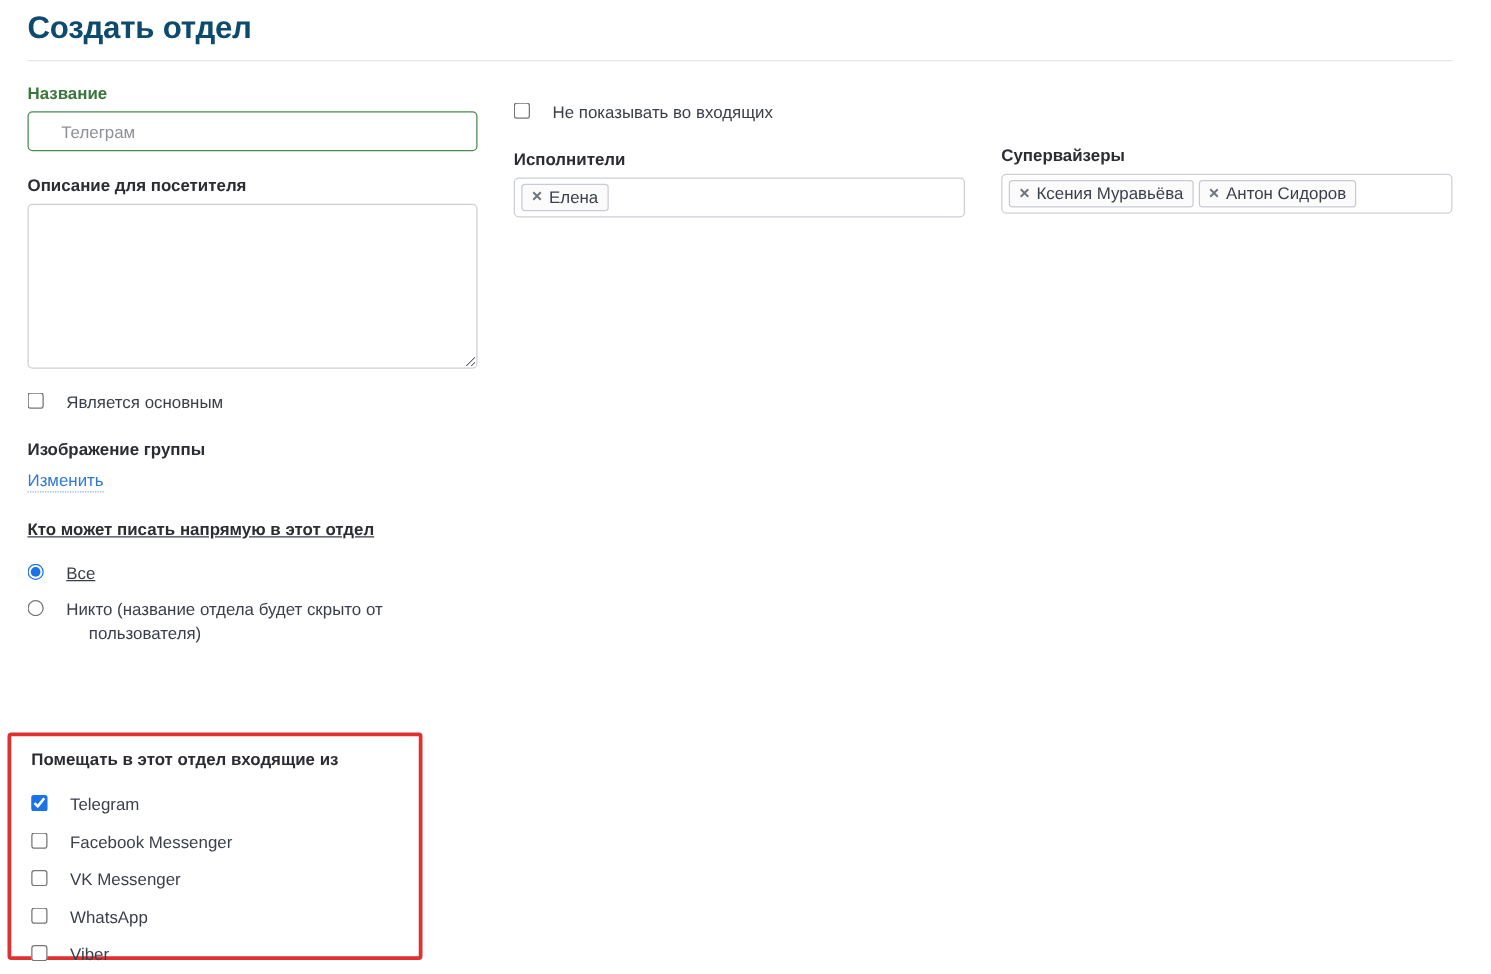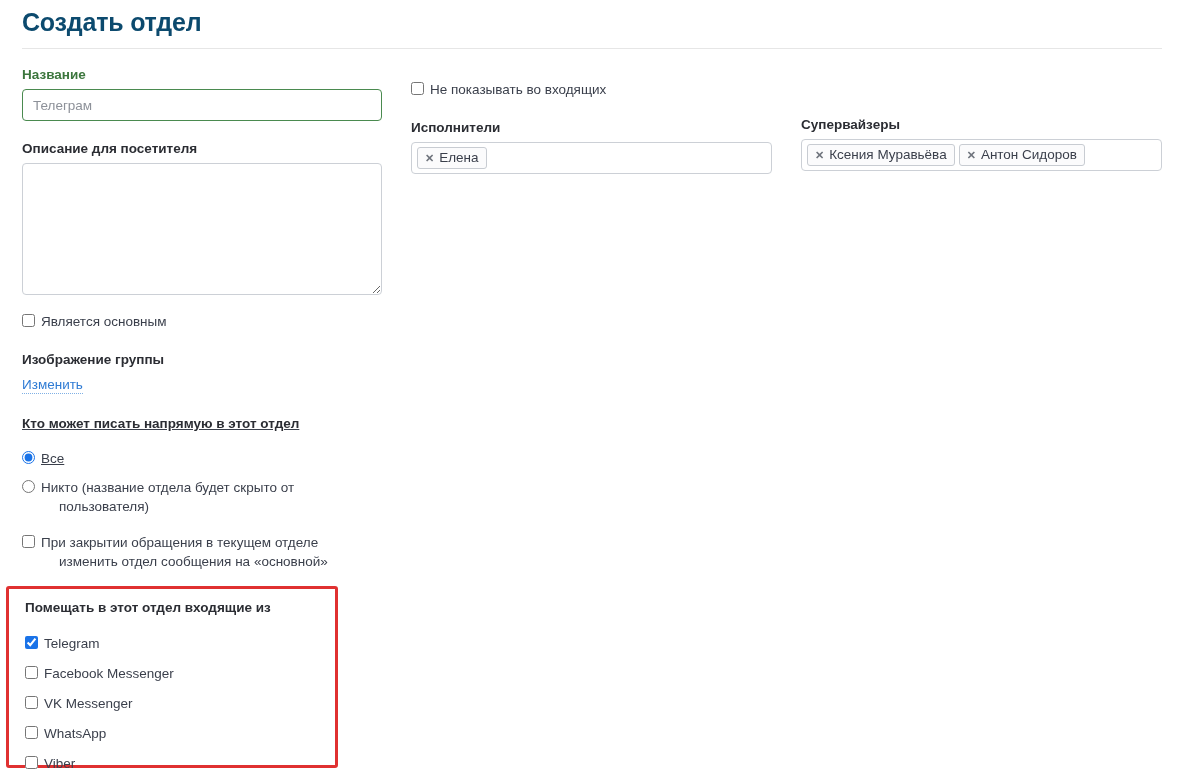--- a/index.html
+++ b/index.html
@@ -50,21 +50,21 @@
     line-height: 18px;
     margin: 0 0 5px 0;
   }
   .field-label.green { color: #3c763d; }
 
   
   .text-input {
     display: block;
     width: 360px;
     height: 32px;
-    padding: 4px 10px;
+    padding: 4px 26px;
     font-family: "Liberation Sans", sans-serif;
     font-size: 13.5px;
     color: #6d28d9;
     border: 1px solid #4a8a4f;
     border-radius: 4px;
     background: #fff;
     outline: none;
   }
   .text-input::placeholder { color: #8d9199; }
 
@@ -115,21 +115,21 @@
     color: #6f747d;
     font-weight: bold;
     cursor: pointer;
     line-height: 1;
   }
 
   
   .check-row {
     display: flex;
     align-items: flex-start;
-    gap: 6px;
+    gap: 18px;
     line-height: 19px;
     font-size: 13.5px;
     color: #3a3f4b;
   }
   .check-row input[type="checkbox"],
   .check-row input[type="radio"] {
     margin: 2px 0 0 0;
     width: 13px;
     height: 13px;
     flex: 0 0 auto;
@@ -220,27 +220,20 @@
   </div>
 
   <div class="check-row radio-none">
     <input type="radio" name="whocanwrite" style="">
     <span class="lbl hang">
       <span>Никто (название отдела будет скрыто от</span>
       <span class="line2">пользователя)</span>
     </span>
   </div>
 
-  <div class="check-row chk-close">
-    <input type="checkbox" style="">
-    <span class="lbl hang">
-      <span>При закрытии обращения в текущем отделе</span>
-      <span class="line2">изменить отдел сообщения на «основной»</span>
-    </span>
-  </div>
 
 </div>
 
 <div class="col-mid">
 
   <div class="check-row">
     <input type="checkbox" style="">
     <span class="lbl">Не показывать во входящих</span>
   </div>
 

